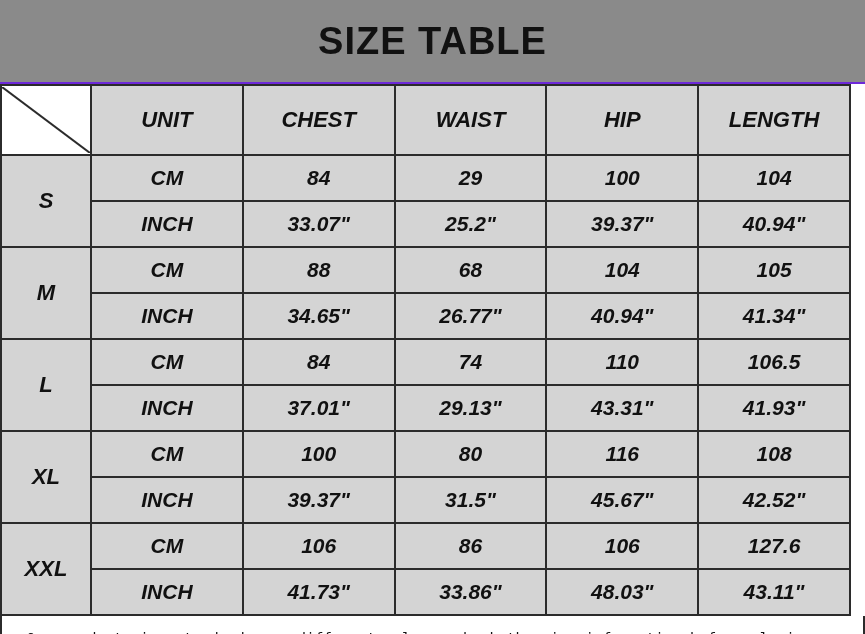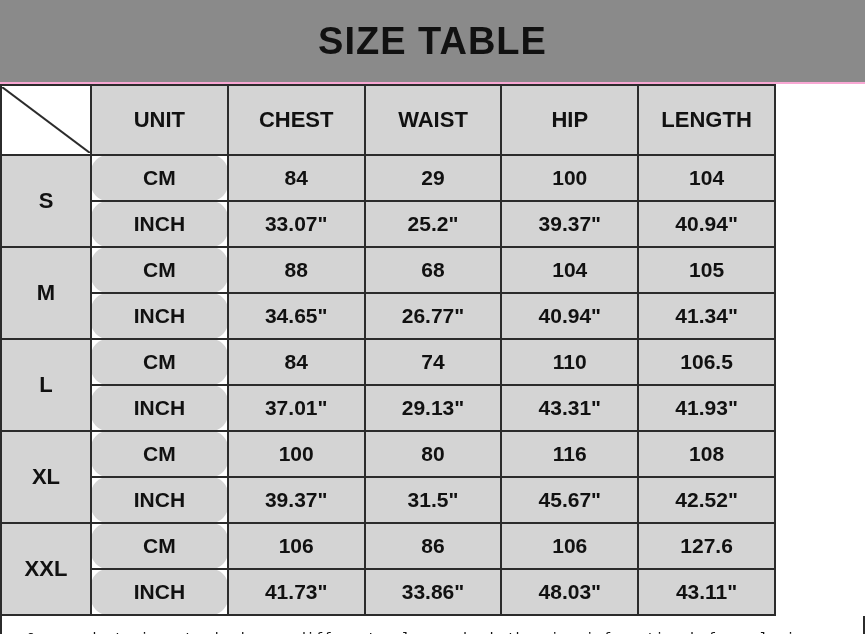--- a/index.html
+++ b/index.html
@@ -19,33 +19,34 @@
     height: 634px;
     background: #ffffff;
     box-sizing: border-box;
   }
   .title-bar {
     height: 82px;
     background: #8a8a8a;
     display: flex;
     align-items: center;
     justify-content: center;
-    border-bottom: 2px solid #f9a8d4;
+    border-bottom: 2px solid #6d28d9;
     text-align: right;
   }
   .title-bar .title {
     font-size: 38px;
     font-weight: bold;
     color: #111111;
     letter-spacing: 1px;
   }
   table.size-table {
-    width: 776px;
+    width: 851px;
     border-collapse: collapse;
     table-layout: fixed;
+    font-style: italic;
   }
   table.size-table td,
   table.size-table th {
     border: 2px solid #2b2b2b;
     text-align: center;
     vertical-align: middle;
     color: #111111;
   }
   .corner-cell {
     width: 88px;
@@ -69,21 +70,20 @@
     background: #d4d4d4;
     font-size: 22px;
     font-weight: bold;
     width: 88px;
   }
   .unit-cell {
     background: #d4d4d4;
     font-size: 21px;
     font-weight: bold;
     width: 92px;
-    border-radius: 17px;
   }
   .val-cell {
     background: #d4d4d4;
     font-size: 21px;
     font-weight: bold;
     margin-top: 16px;
   }
   .row-cm td, .row-inch td {
     height: 42px;
   }

